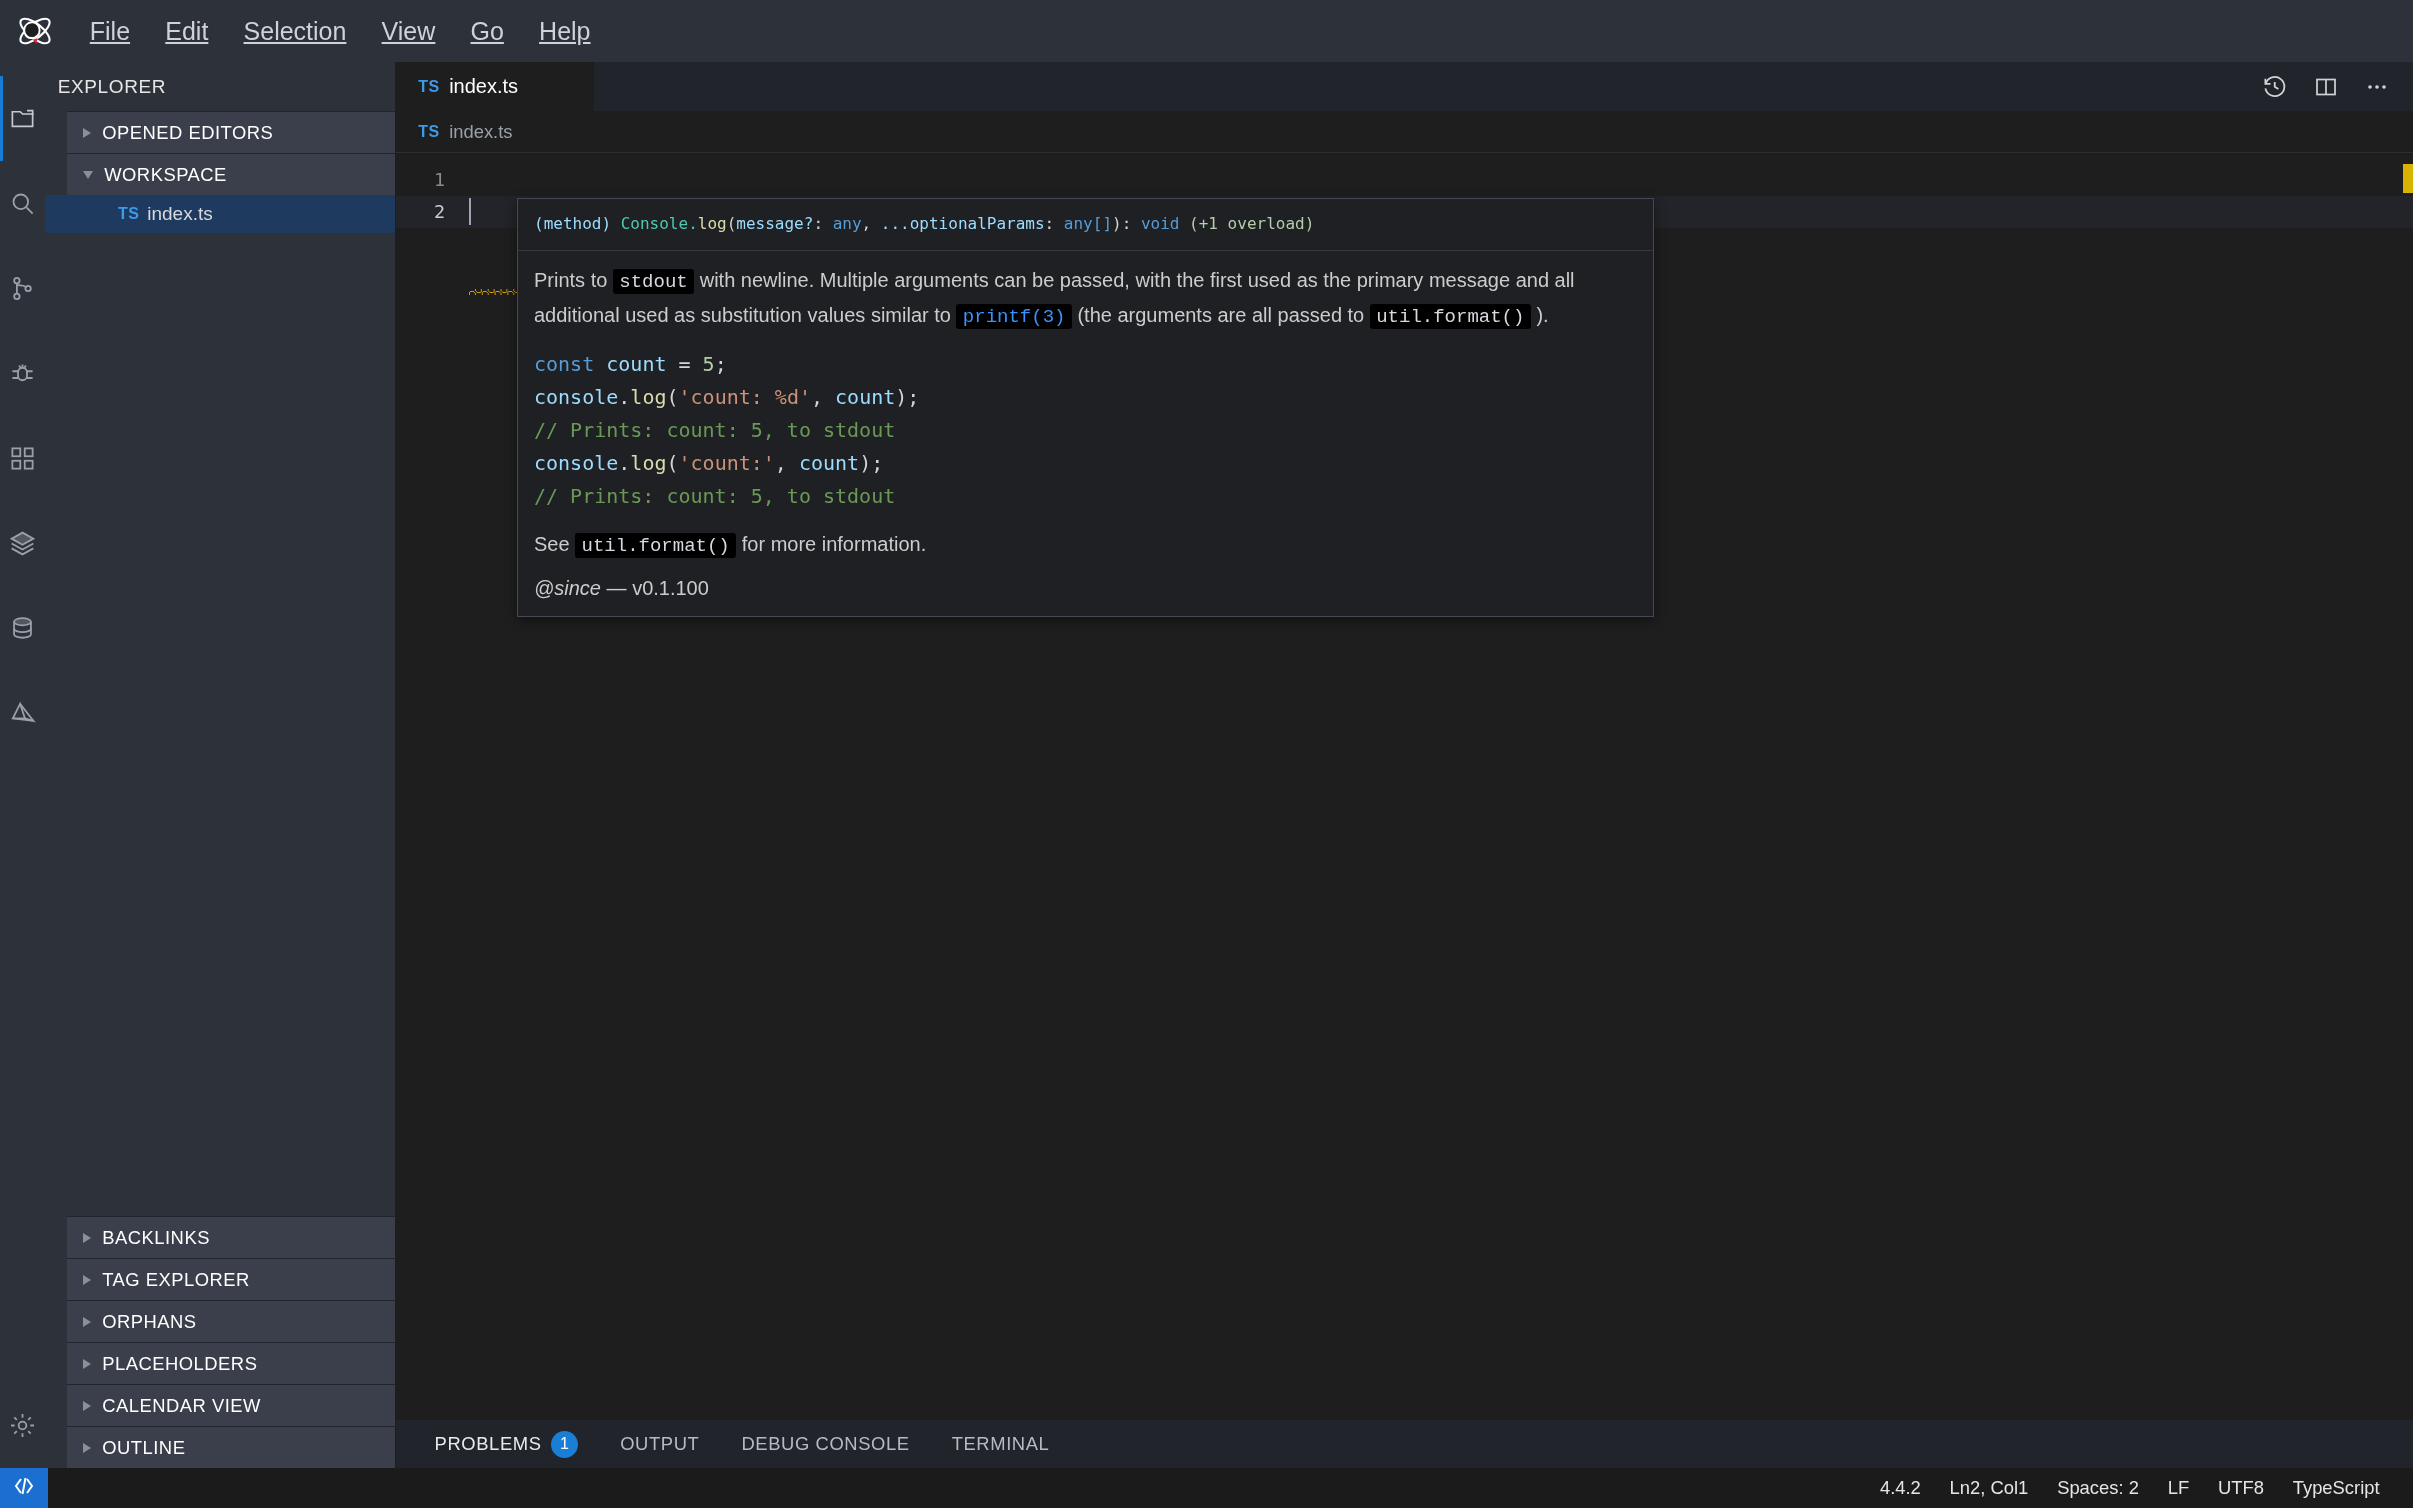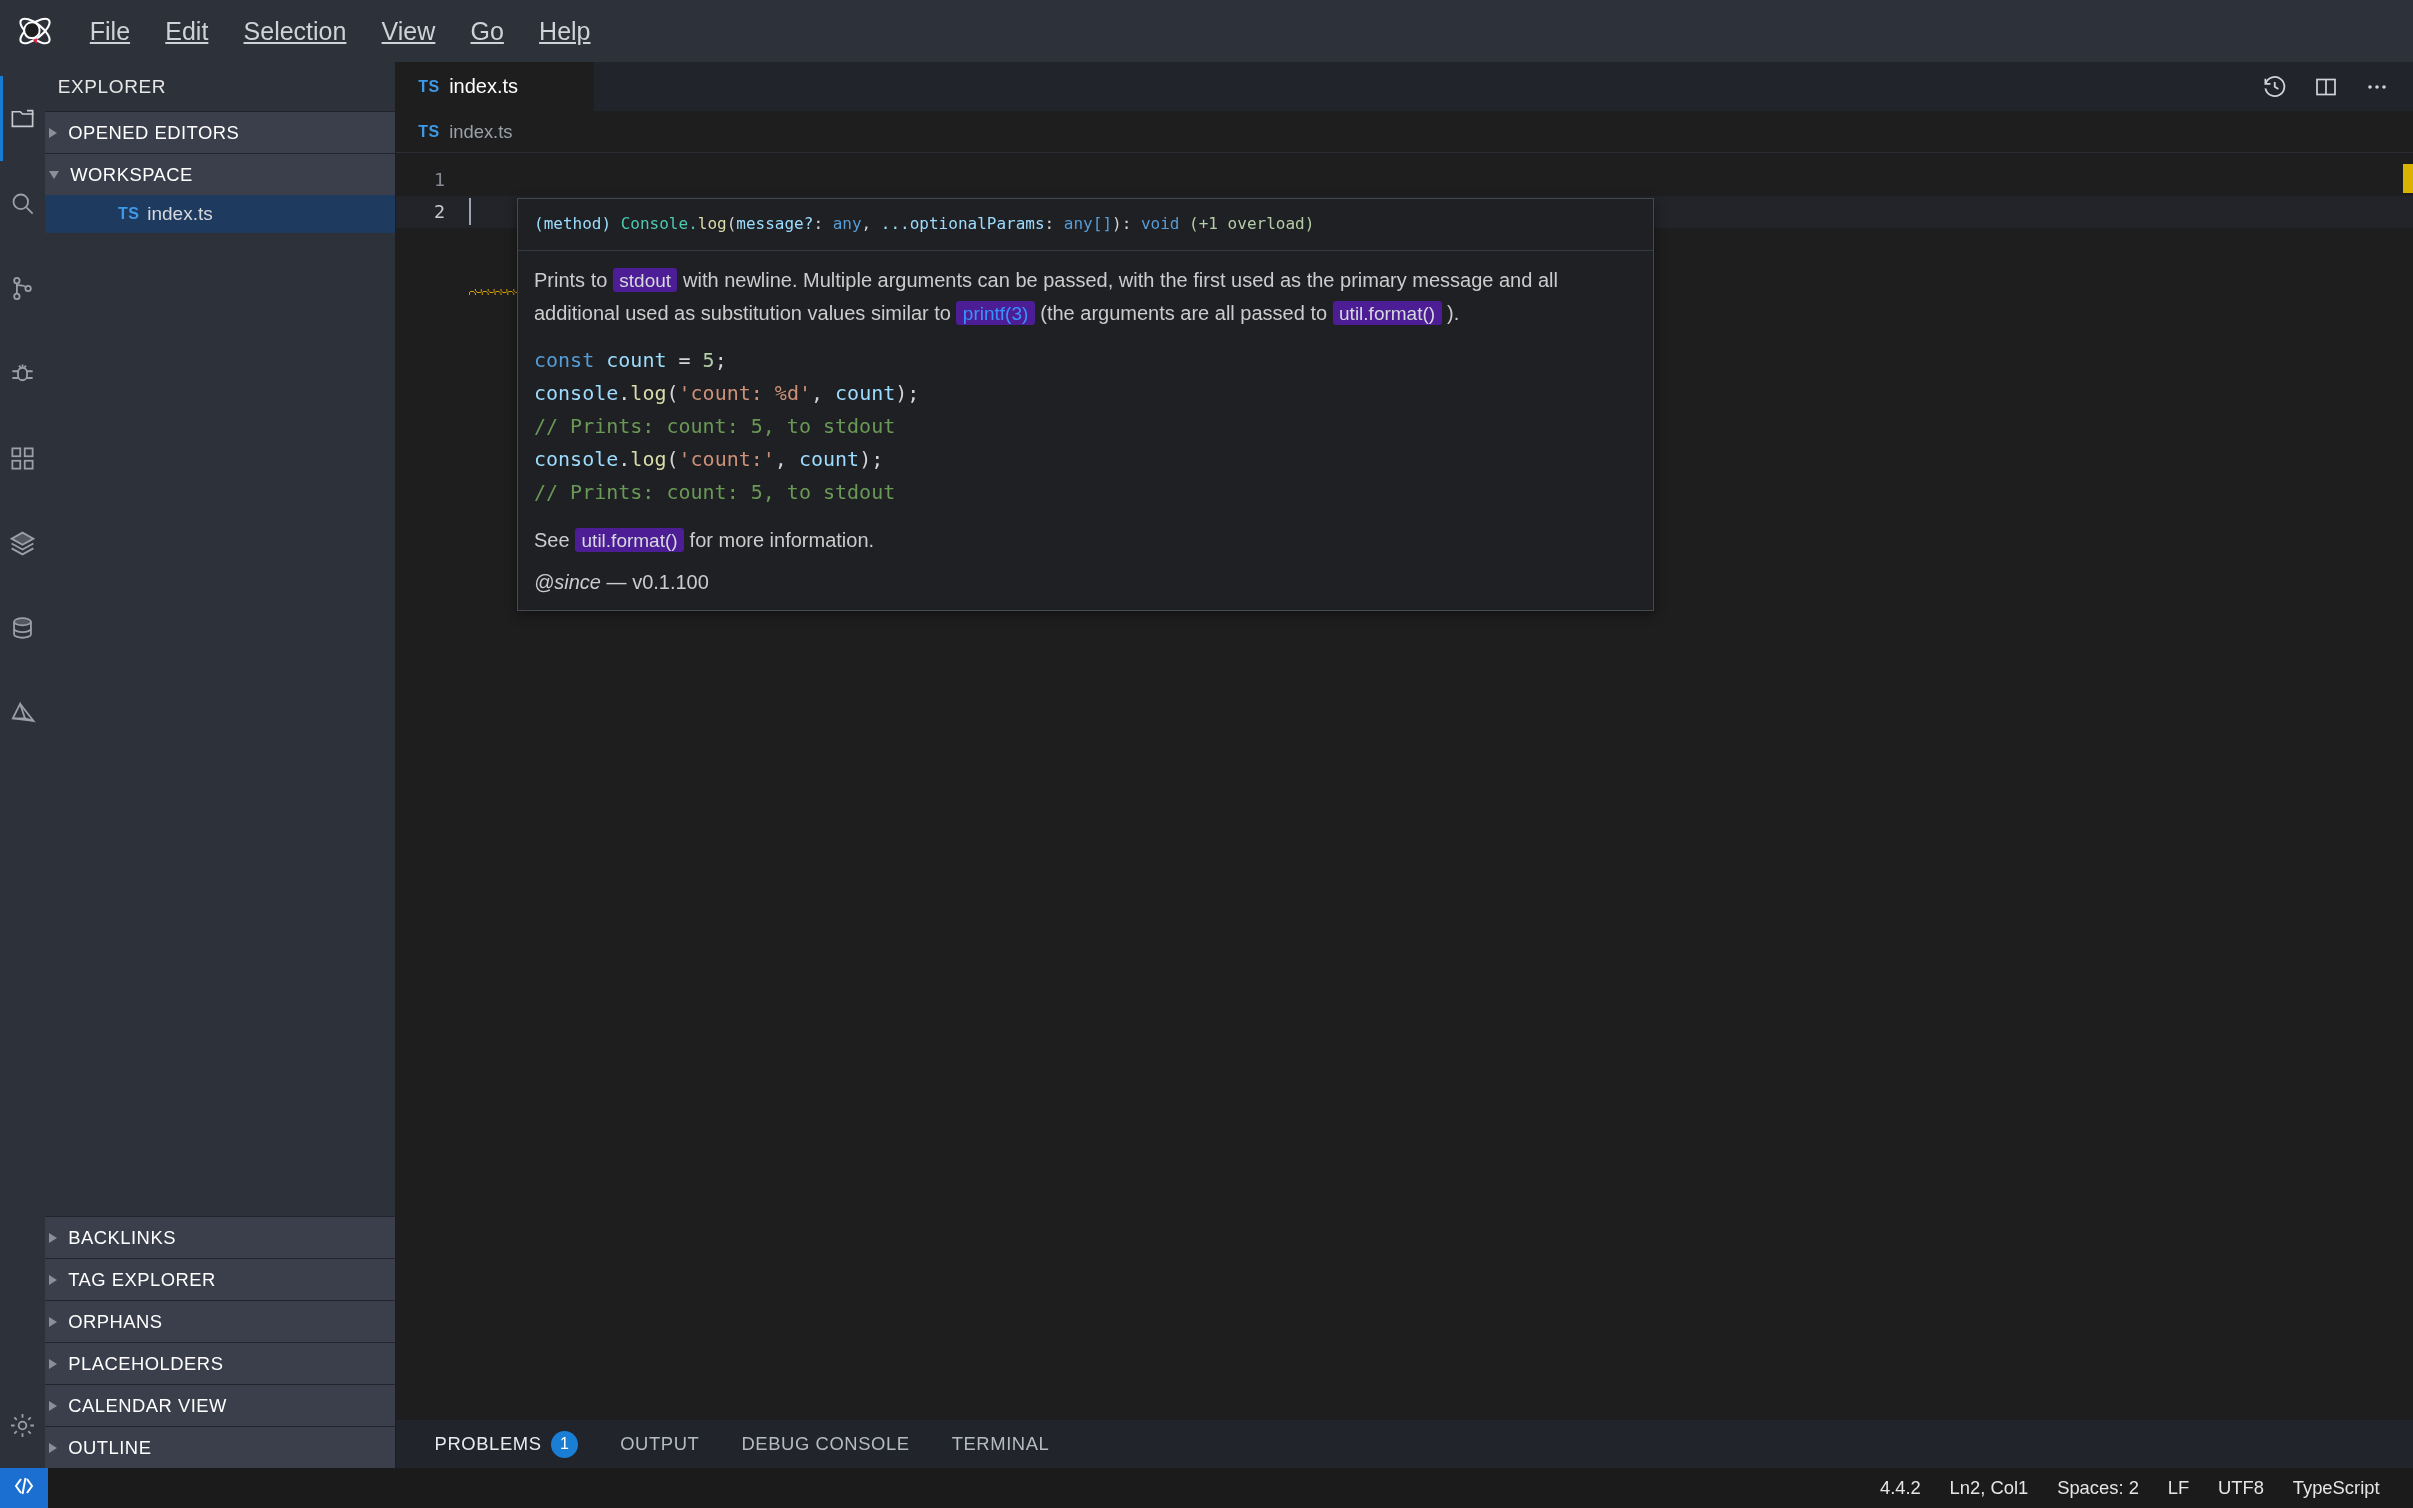--- a/index.html
+++ b/index.html
@@ -51,22 +51,22 @@
   .sidepanel {
     width:351px; min-width:351px; background:#2c313a;
     display:flex; flex-direction:column; border-right:0.8px solid #1e1e1e;
   }
   .side-title {
     height:49px; display:flex; align-items:center; padding-left:12.8px;
     color:#e7e7e7; font-size:19px; letter-spacing:0.6px;
   }
   .section-header {
     height:42px; background:#3a3f4b; border-top:0.8px solid #21252b;
-    display:flex; align-items:center; padding-left:4px; gap:11.2px;
-    color:#ffffff; font-size:18.4px; letter-spacing:0.5px; cursor:pointer;
+    display:flex; align-items:center; padding-left:16px; gap:11.2px;
+    color:#ffffff; font-size:18.4px; letter-spacing:0.5px; cursor:pointer;margin-left:22px;
   }
   .twisty { width:0; height:0; }
   .twisty.collapsed {
     border-left:8.8px solid #8a8f98; border-top:5.6px solid transparent;
     border-bottom:5.6px solid transparent;
   }
   .twisty.expanded {
     border-top:8.8px solid #8a8f98; border-left:5.6px solid transparent;
     border-right:5.6px solid transparent;
   }
@@ -158,22 +158,22 @@
     font-size:16px; line-height:27px; white-space:pre-wrap;
   }
   .hover-body { padding:12.8px 16px 16px 16px; }
   .hover-p {
     color:#cccccc; font-size:20px; line-height:33px;
     font-family:"Liberation Sans", sans-serif;
     margin-bottom:14.4px;
   }
   .hover-p:last-child { margin-bottom:0; }
   code.inline {
-    font-family:Liberation Sans, sans-serif; font-size:19px;
-    background:#4c1d95; border-radius:3.2px; padding:1.6px 6.4px; color:#d6d9de;
+    font-family:Liberation Mono, monospace; font-size:19px;
+    background:#000000; border-radius:3.2px; padding:1.6px 6.4px; color:#d6d9de;
   }
   code.inline.link { color:#3794ff; }
   .hover-code {
     font-family:"DejaVu Sans Mono", monospace;
     font-size:20px; line-height:33px; margin-bottom:14.4px; white-space:pre;
   }
   .hover-since { color:#cccccc; font-size:20px; }
   .hover-since .tag { font-style:italic; }
 
   

